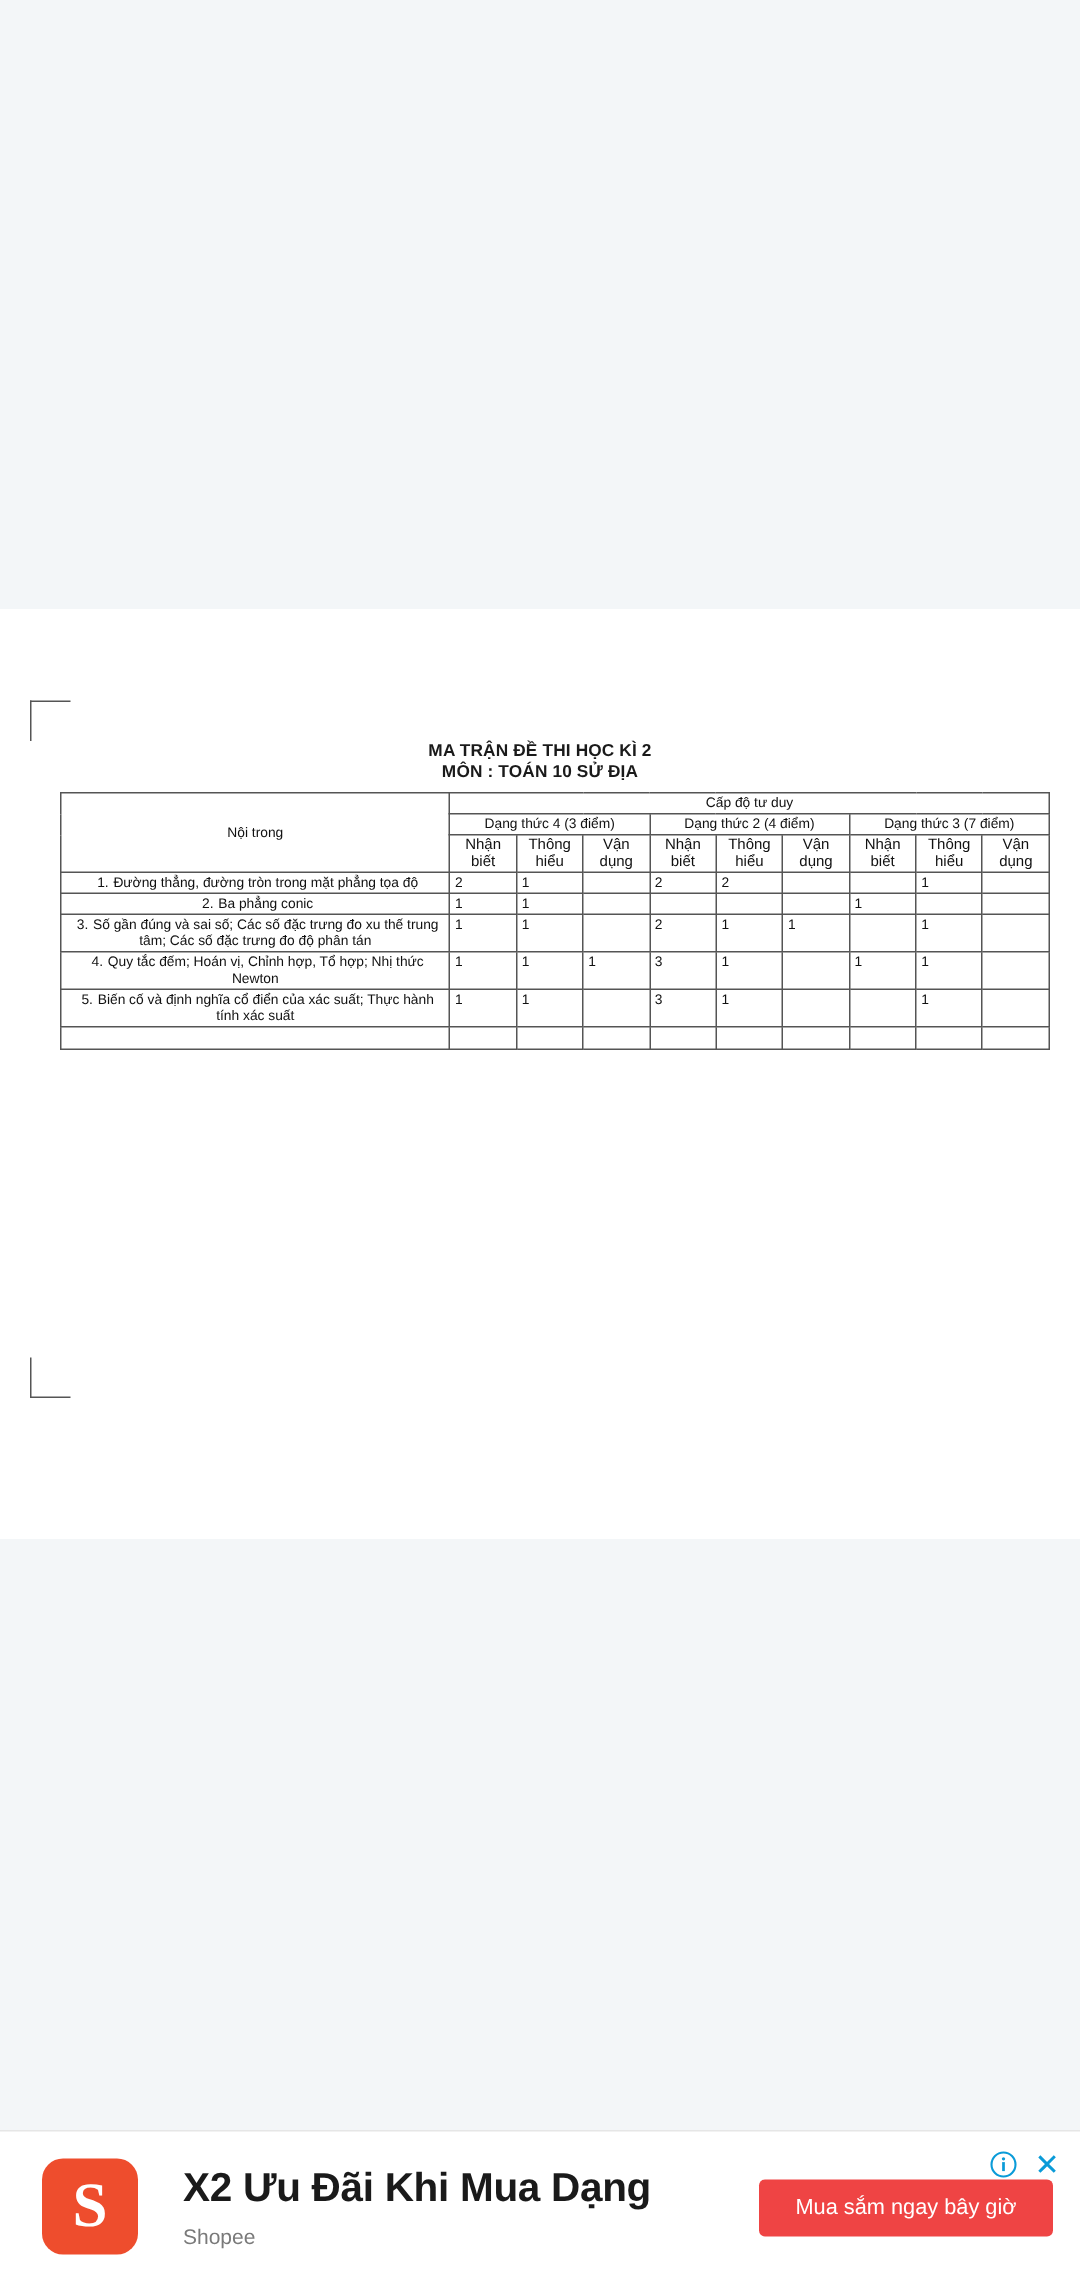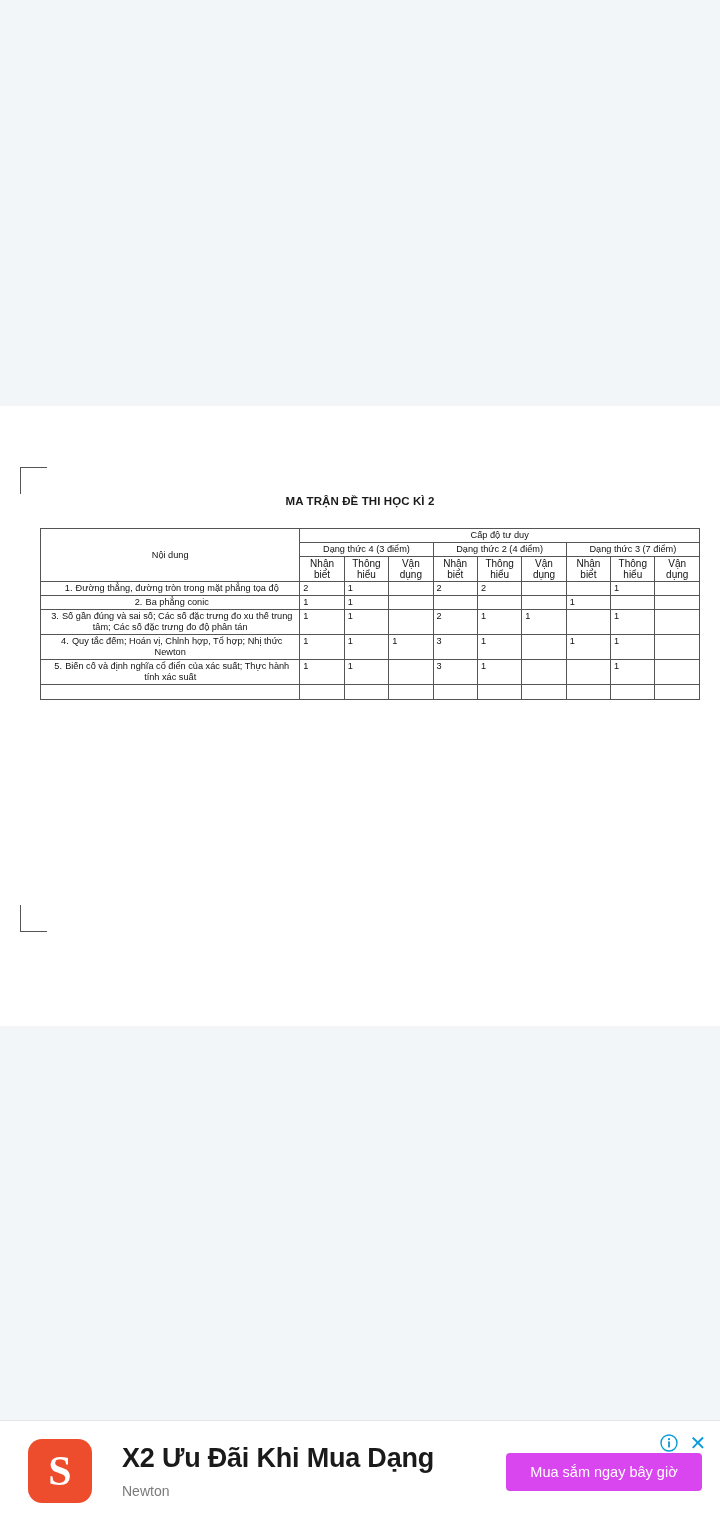--- a/index.html
+++ b/index.html
@@ -178,21 +178,21 @@
     top: 62px;
     font-size: 14px;
     color: #7a7a7a;
   }
   .ad-cta {
     position: absolute;
     left: 506px;
     top: 32px;
     width: 196px;
     height: 38px;
-    background: #d946ef;
+    background: #ef4444;
     color: #fff;
     border: none;
     border-radius: 4px;
     font-size: 14.5px;
     font-family: "Liberation Sans", sans-serif;
     cursor: pointer;
   }
   .ad-info {
     position: absolute;
     left: 660px;
@@ -221,39 +221,40 @@
 <div class="band-mid"></div>
 <div class="band-bottom"></div>
 
 <div class="doc-page"></div>
 
 <div class="crop-mark crop-tl"></div>
 <div class="crop-mark crop-bl"></div>
 
 <div class="doc-title">
   <div>MA TRẬN ĐỀ THI HỌC KÌ 2</div>
+  <div>MÔN : TOÁN 10 SỬ ĐỊA</div>
 </div>
 
 <div class="matrix-wrap">
   <table class="matrix">
     <colgroup>
       <col class="col-content">
       <col class="col-num">
         <col class="col-num">
         <col class="col-num">
       <col class="col-num">
         <col class="col-num">
         <col class="col-num">
       <col class="col-num">
         <col class="col-num">
         <col class="col-num">
     </colgroup>
     <thead>
       <tr>
-        <th rowspan="3" class="head-center" style="vertical-align:middle">Nội dung</th>
+        <th rowspan="3" class="head-center" style="vertical-align:middle">Nội trong</th>
         <th colspan="9" class="head-center">Cấp độ tư duy</th>
       </tr>
       <tr>
         <th colspan="3" class="head-center">Dạng thức 4 (3 điểm)</th>
         <th colspan="3" class="head-center">Dạng thức 2 (4 điểm)</th>
         <th colspan="3" class="head-center">Dạng thức 3 (7 điểm)</th>
       </tr>
       <tr>
         <th class="sub-head">Nhận biết</th>
         <th class="sub-head">Thông hiểu</th>
@@ -339,21 +340,21 @@
         <td class="num-cell"></td>
         <td class="num-cell"></td>
       </tr>
     </tbody>
   </table>
 </div>
 
 <div class="ad-banner">
   <div class="ad-logo">S</div>
   <div class="ad-headline">X2 Ưu Đãi Khi Mua Dạng</div>
-  <div class="ad-sub">Newton</div>
+  <div class="ad-sub">Shopee</div>
   <button class="ad-cta">Mua sắm ngay bây giờ</button>
   <span class="ad-info">
     <svg width="18" height="18" viewBox="0 0 18 18">
       <circle cx="9" cy="9" r="8" fill="none" stroke="#0a9bd8" stroke-width="1.4"></circle>
       <circle cx="9" cy="5.2" r="1.1" fill="#0a9bd8"></circle>
       <rect x="8.1" y="7.4" width="1.8" height="6" fill="#0a9bd8"></rect>
     </svg>
   </span>
   <span class="ad-close">✕</span>
 </div>

